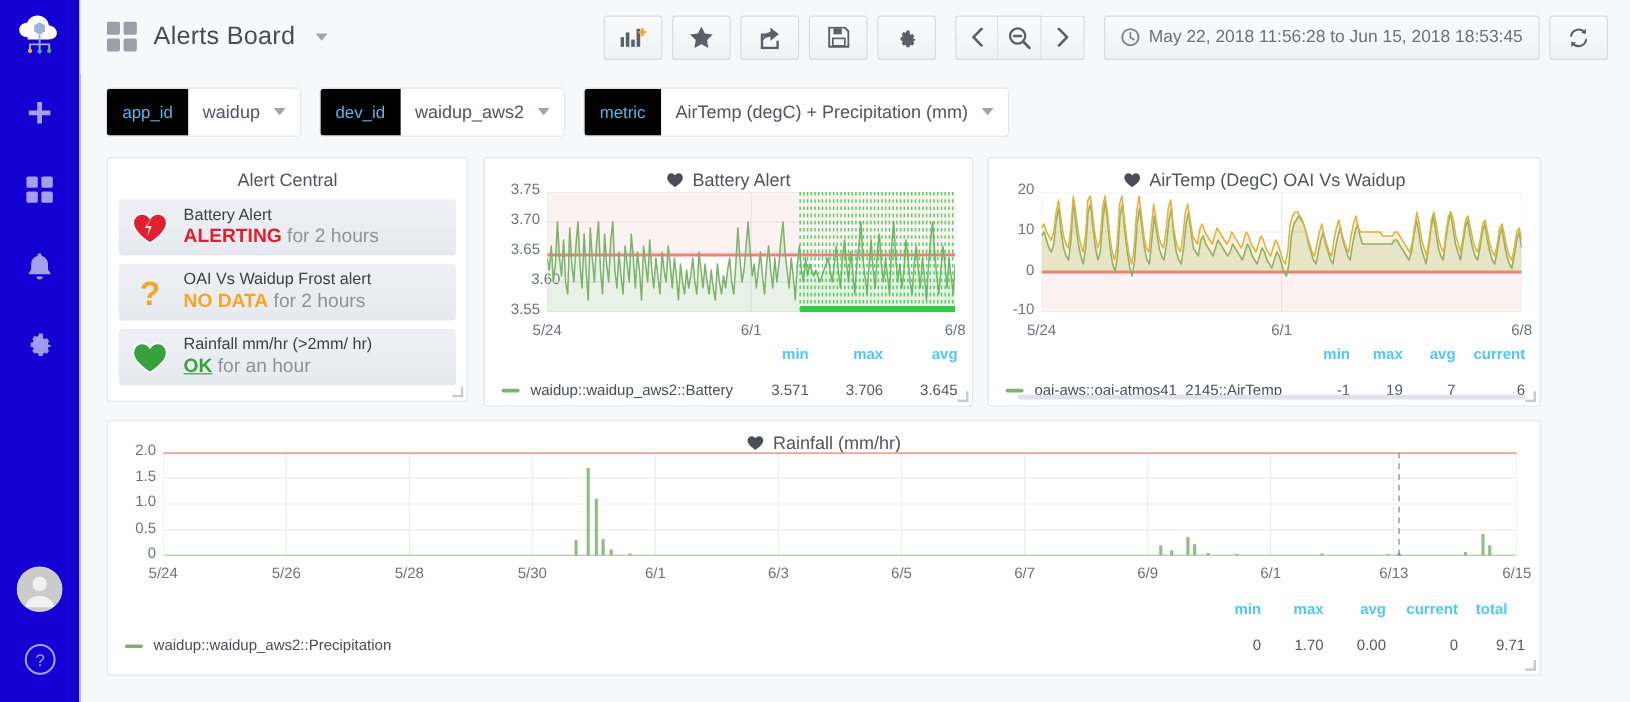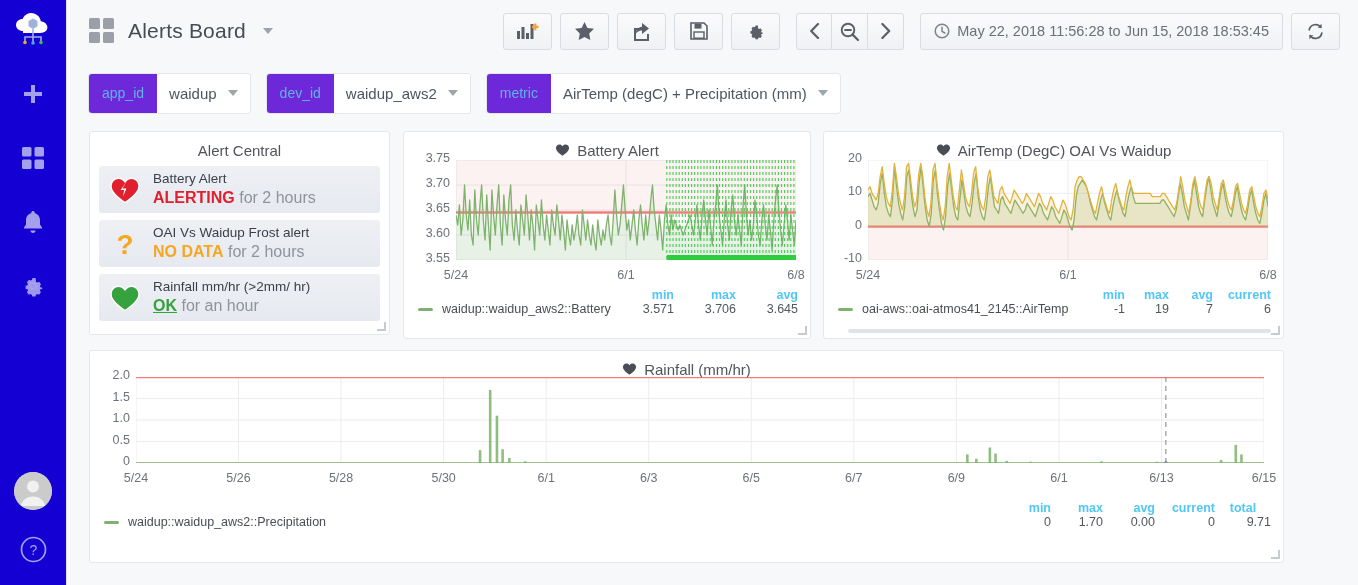--- a/index.html
+++ b/index.html
@@ -72,21 +72,21 @@
     display:flex; align-items:center; padding-left:22px; gap:17px;
   }
   .var{
     display:flex; align-items:stretch; height:39px;
     border-radius:3px; overflow:hidden;
     box-shadow:0 0 0 1px #e3e6eb;
     background:#fff;
   }
   .var-label{
     display:flex;align-items:center; padding:0 13px;
-    background:#6d28d9; color:#5fb4e5; font-size:14px;
+    background:#000000; color:#5fb4e5; font-size:14px;
   }
   .var-value{
     display:flex;align-items:center;gap:7px; padding:0 12px;
     background:#fff; color:#4e5561; font-size:15px; cursor:pointer;
   }
   
   .panel{
     position:absolute; background:#fff; border:1px solid #e4e7ee; border-radius:3px;
   }
   .panel-title{
@@ -122,21 +122,21 @@
   .yaxis-lab, .xaxis-lab{
     position:absolute; font-size:12.5px; color:#6d717a; white-space:nowrap;
   }
   .yaxis-lab{ text-align:right; }
   .legend{ position:absolute; left:0; right:0; font-size:12.5px; }
   .legend-head{
     display:flex; justify-content:flex-end; color:#52c7f4; font-weight:700;
     padding-right:12px; gap:0;
   }
   .legend-row{
-    display:flex; align-items:flex-end; padding-right:12px; color:#53565e;
+    display:flex; align-items:flex-end; padding-right:12px; color:#53565e;margin-top:16px;
   }
   .legend-series{ display:flex; align-items:center; gap:9px; padding-left:14px; }
   .legend-dash{ width:15px; height:3px; background:#7eb26d; border-radius:2px; }
   .legend-name{ color:#4a4d55; font-size:12.5px; }
   .legend-val{ text-align:right; }
   .hscroll{
     position:absolute; height:4px; background:#dfe3e8; border-radius:3px;
   }
   
   svg{ shape-rendering:geometricPrecision; }
@@ -364,21 +364,21 @@
   <div class="panel-title">
     <svg width="15" height="14" viewBox="0 0 32 28">
       <path d="M16 26.5S2 18.2 2 9.9C2 5.6 5.3 2.2 9.4 2.2c2.7 0 5 1.4 6.6 3.7 1.6-2.3 3.9-3.7 6.6-3.7 4.1 0 7.4 3.4 7.4 7.7 0 8.3-14 16.6-14 16.6z" fill="#4a4d55"></path>
     </svg>
     <span>Battery Alert</span>
   </div>
   <div class="graph-area" id="battery-graph" style="position:absolute; left:0; top:0; width:408px; height:162px;">
       <div class="yaxis-lab" style="left:6px; top:19px; width:40px;">3.75</div>
       <div class="yaxis-lab" style="left:6px; top:44px; width:40px;">3.70</div>
       <div class="yaxis-lab" style="left:6px; top:69px; width:40px;">3.65</div>
-      <div class="yaxis-lab" style="left:6px; top:94px; width:40px;">3.60</div>
+      <div class="yaxis-lab" style="left:23px; top:94px; width:40px;">3.60</div>
       <div class="yaxis-lab" style="left:6px; top:119px; width:40px;">3.55</div>
       <svg width="340" height="100" style="position:absolute;left:52px;top:28px;">
         <line x1="0" y1="0" x2="340" y2="0" stroke="#ececf0" stroke-width="1"></line>
         <line x1="0" y1="25" x2="340" y2="25" stroke="#ececf0" stroke-width="1"></line>
         <line x1="0" y1="50" x2="340" y2="50" stroke="#ececf0" stroke-width="1"></line>
         <line x1="0" y1="75" x2="340" y2="75" stroke="#ececf0" stroke-width="1"></line>
         <line x1="0" y1="100" x2="340" y2="100" stroke="#ececf0" stroke-width="1"></line>
         <line x1="0" y1="0" x2="0" y2="100" stroke="#ececf0" stroke-width="1"></line>
         <line x1="170" y1="0" x2="170" y2="100" stroke="#ececf0" stroke-width="1"></line>
         <line x1="340" y1="0" x2="340" y2="100" stroke="#ececf0" stroke-width="1"></line>

